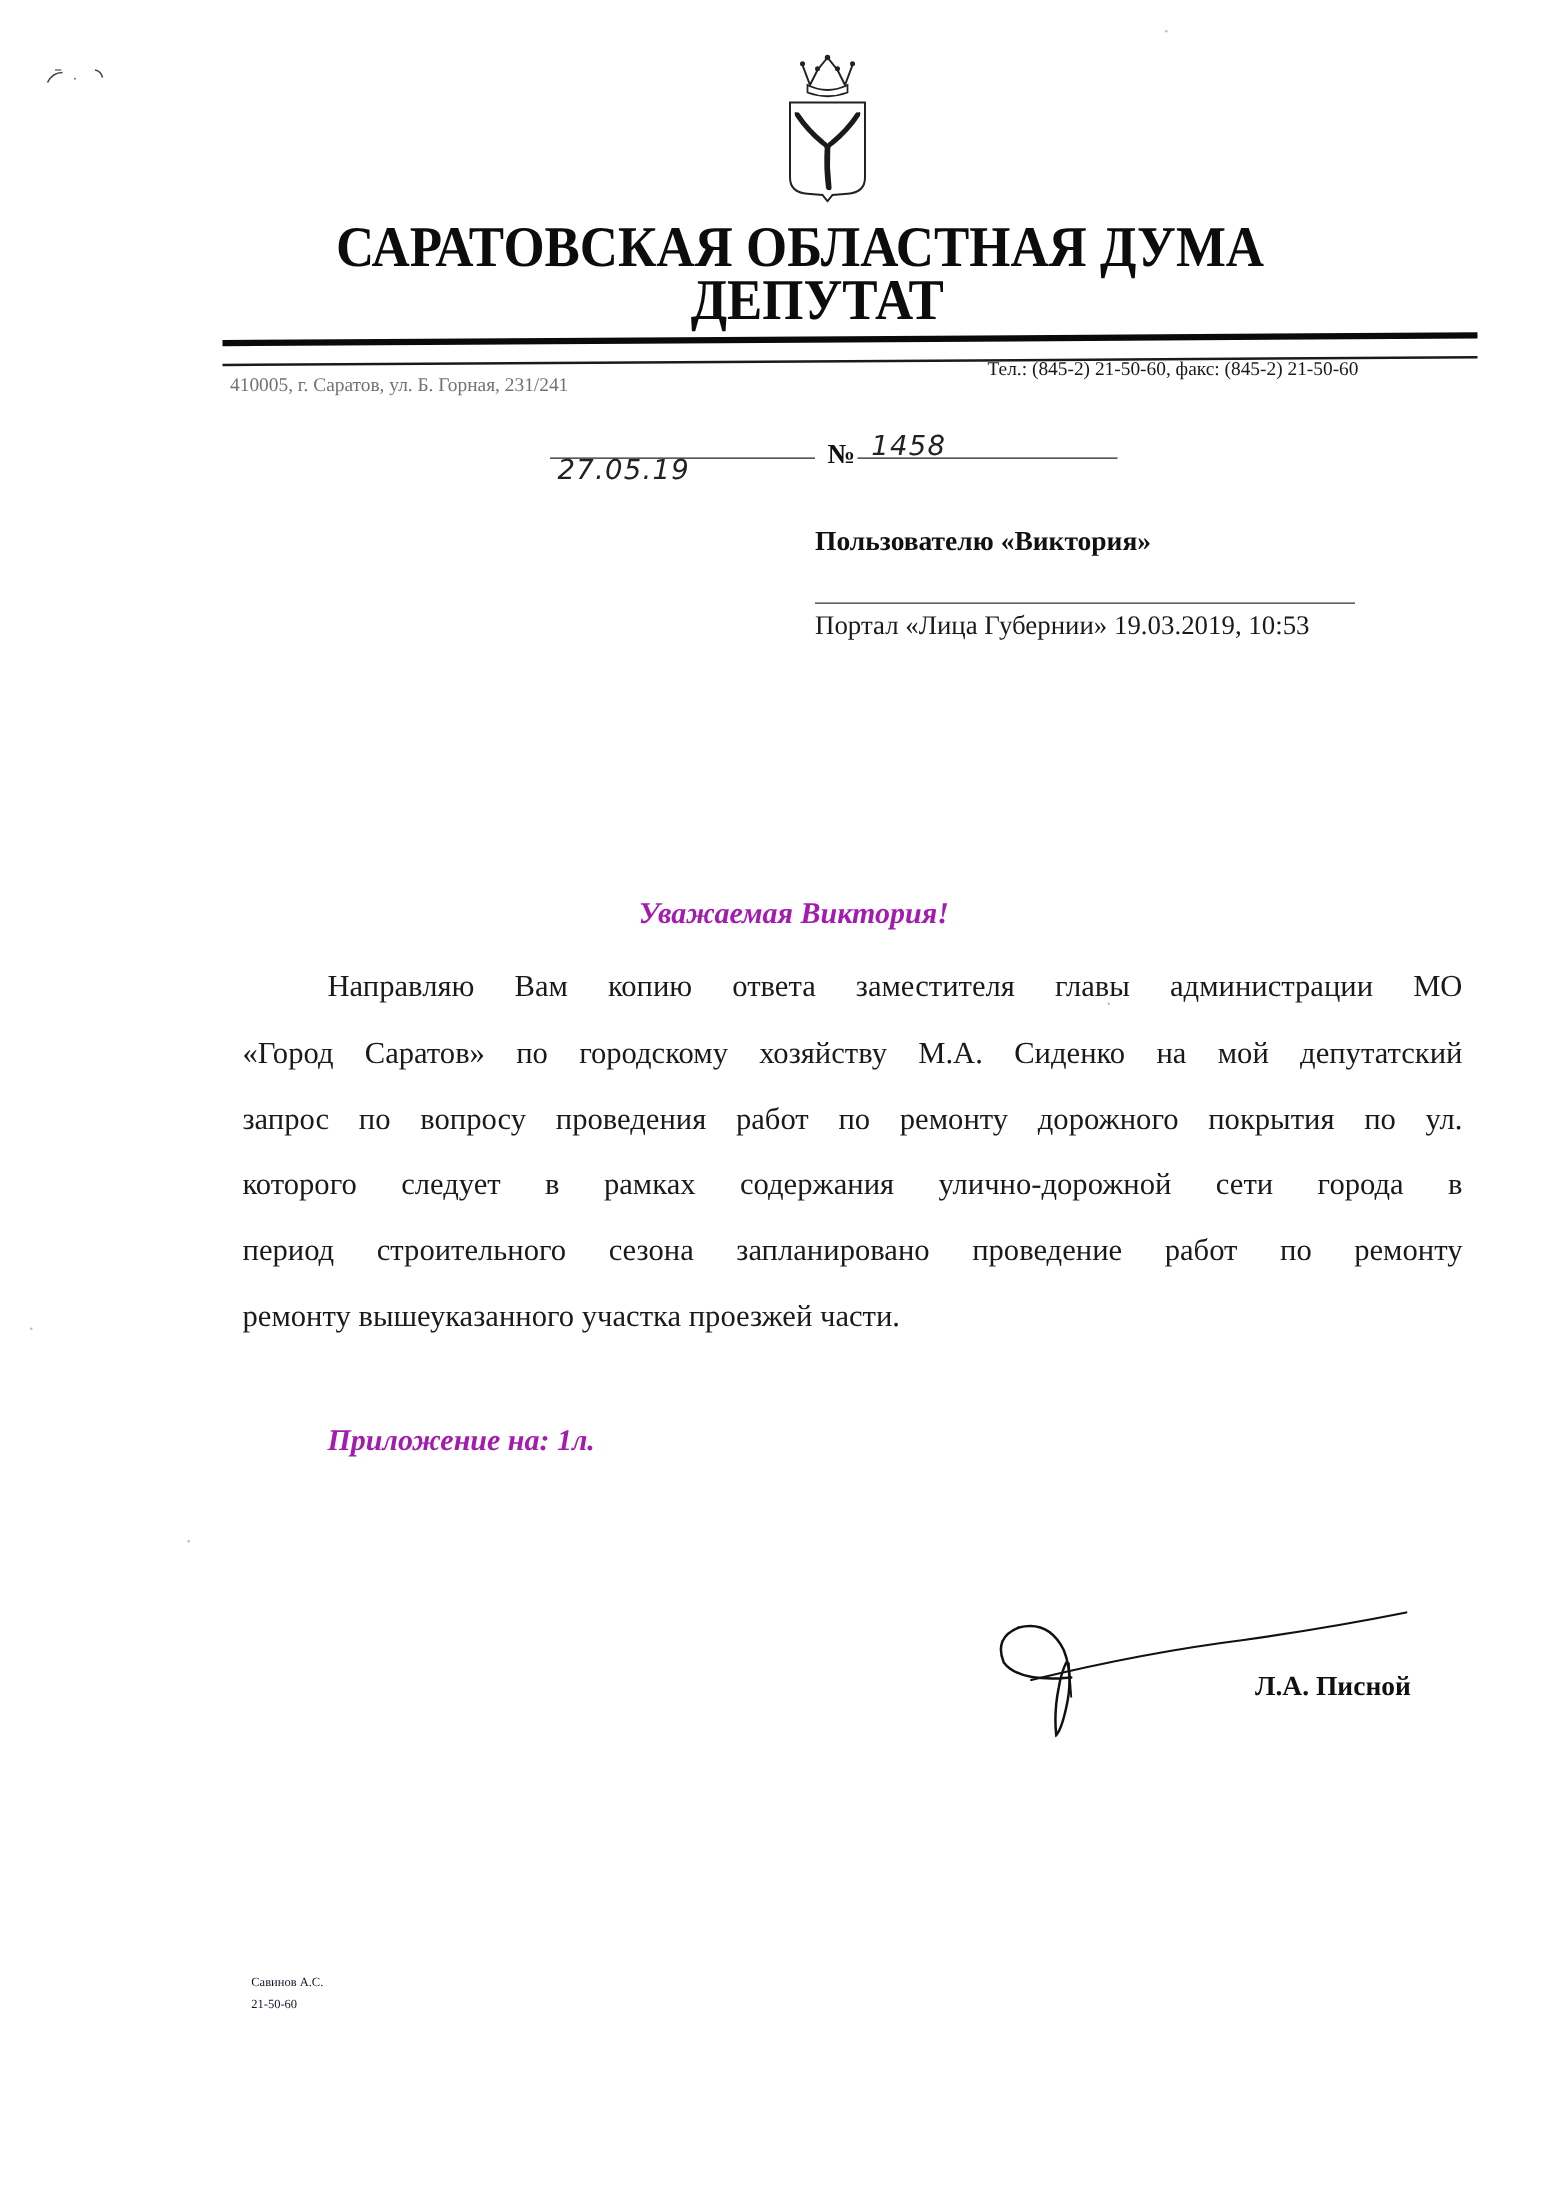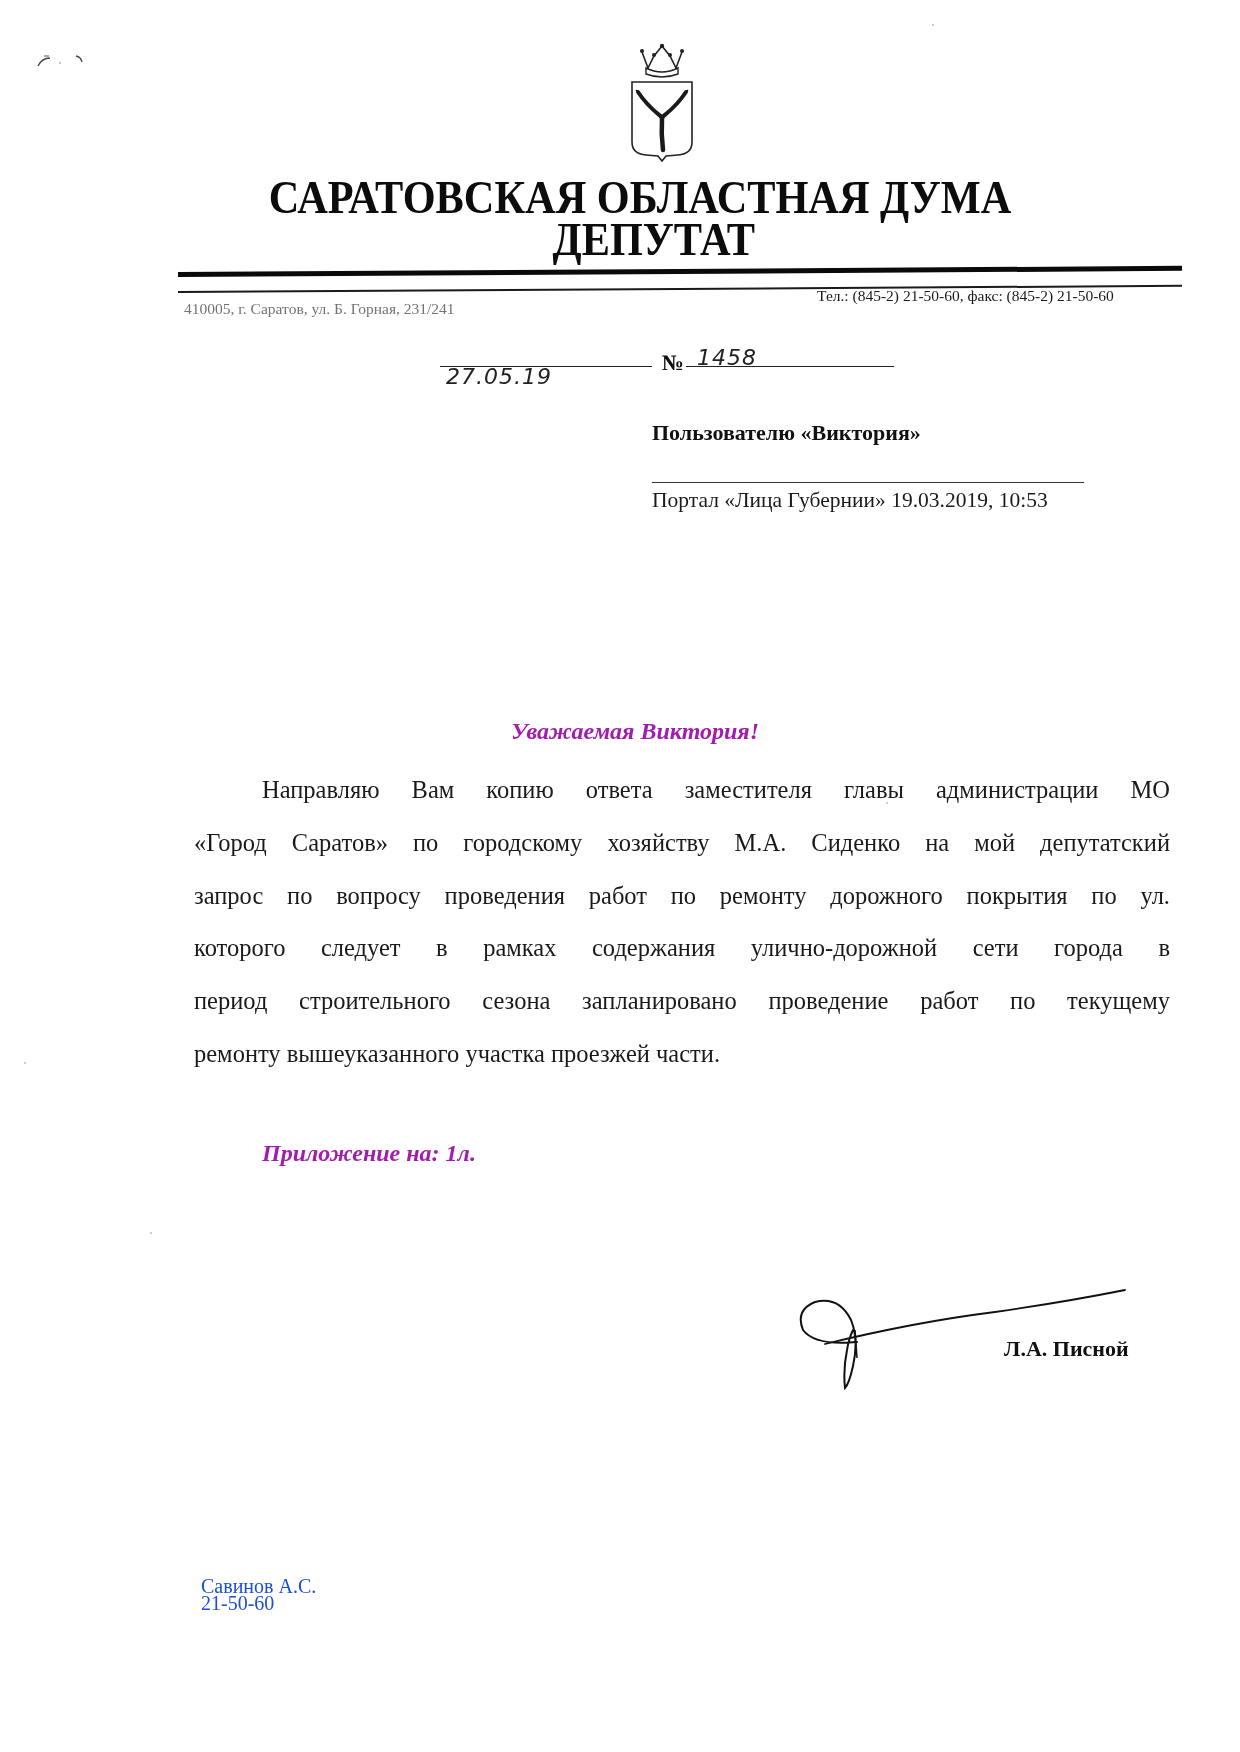--- a/index.html
+++ b/index.html
@@ -23,21 +23,21 @@
   }
   .rule-thick {
     left: 178px; top: 272px; width: 1004px; height: 5px; background: #0a0a0a;
     transform: rotate(-0.35deg); transform-origin: left center;
   }
   .rule-thin {
     left: 178px; top: 291px; width: 1004px; height: 2px; background: #1a1a1a;
     transform: rotate(-0.35deg); transform-origin: left center;
   }
   .address { left: 184px; top: 300px; font-size: 15.5px; color: #737373; }
-  .phones { left: 790px; top: 287px; font-size: 15.5px; color: #1a1a1a; margin-left: 27px; }
+  .phones { left: 790px; top: 287px; font-size: 15.5px; color: #1a1a1a; }
   .reg-line {
     left: 440px; top: 366px; height: 1px; background: #222;
   }
   .hand {
     font-family: "DejaVu Sans", sans-serif; font-style: italic; color: #222;
     font-size: 22px; letter-spacing: 1px;
   }
   .reg-date { left: 446px; top: 364px; }
   .no-sign { left: 662px; top: 350px; font-size: 22px; font-weight: bold; color: #111; }
   .reg-num { left: 697px; top: 345px; }
@@ -52,21 +52,21 @@
   .body-text {
     left: 194px; top: 764px; width: 976px;
     font-size: 24.5px; line-height: 52.8px; text-align: justify; color: #1a1a1a;
   }
   .body-line { display: block; text-align: justify; text-align-last: justify; white-space: nowrap; height: 52.8px; }
   .body-line.first { padding-left: 68px; }
   .body-line.last { text-align-last: left; }
   .attachment { left: 262px; top: 1140px; font-size: 24px; font-weight: bold; font-style: italic; color: #a21caf; }
   .signature { left: 795px; top: 1280px; width: 335px; height: 110px; }
   .signer { left: 1004px; top: 1336px; font-size: 22px; font-weight: bold; color: #111; }
-  .executor { left: 201px; top: 1578px; font-size: 20px; line-height: 17px; color: #1d4ed8; }
+  .executor { left: 201px; top: 1578px; font-size: 10px; line-height: 17px; color: #0f172a; }
   .speck { position: absolute; width: 2px; height: 2px; background: #bbb; border-radius: 1px; }
 </style>
 </head>
 <body>
 
 <svg class="abs scan-mark" viewBox="0 0 60 16">
   <path d="M2 14 Q6 6 14 6" stroke="#444" stroke-width="1.3" fill="none"></path>
   <path d="M8 4 L13 4" stroke="#555" stroke-width="1"></path>
   <path d="M40 4 Q45 5 46 10" stroke="#444" stroke-width="1.3" fill="none"></path>
   <circle cx="24" cy="11" r="0.8" fill="#777"></circle>
@@ -109,21 +109,21 @@
 <div class="abs addressee-rule"></div>
 <div class="abs portal">Портал «Лица Губернии» 19.03.2019, 10:53</div>
 
 <div class="abs salutation">Уважаемая Виктория!</div>
 
 <div class="abs body-text">
   <span class="body-line first">Направляю Вам копию ответа заместителя главы администрации МО</span>
   <span class="body-line">«Город Саратов» по городскому хозяйству М.А. Сиденко на мой депутатский</span>
   <span class="body-line">запрос по вопросу проведения работ по ремонту дорожного покрытия по ул.</span>
   <span class="body-line">которого следует в рамках содержания улично-дорожной сети города в</span>
-  <span class="body-line">период строительного сезона запланировано проведение работ по текущему</span>
+  <span class="body-line">период строительного сезона запланировано проведение работ по ремонту</span>
   <span class="body-line last">ремонту вышеуказанного участка проезжей части.</span>
 </div>
 
 <div class="abs attachment">Приложение на: 1л.</div>
 
 <svg class="abs signature" viewBox="0 0 335 110">
   <path d="M62 62 Q20 66 8 50 Q0 30 20 22 Q44 16 56 40 Q64 60 58 86 Q54 104 50 108 Q48 90 52 70 Q54 58 58 50" stroke="#111" stroke-width="2" fill="none" stroke-linecap="round"></path>
   <path d="M30 64 Q120 42 200 32 Q270 22 330 10" stroke="#111" stroke-width="1.8" fill="none" stroke-linecap="round"></path>
   <path d="M60 50 L62 78" stroke="#111" stroke-width="1.5" fill="none"></path>
 </svg>

